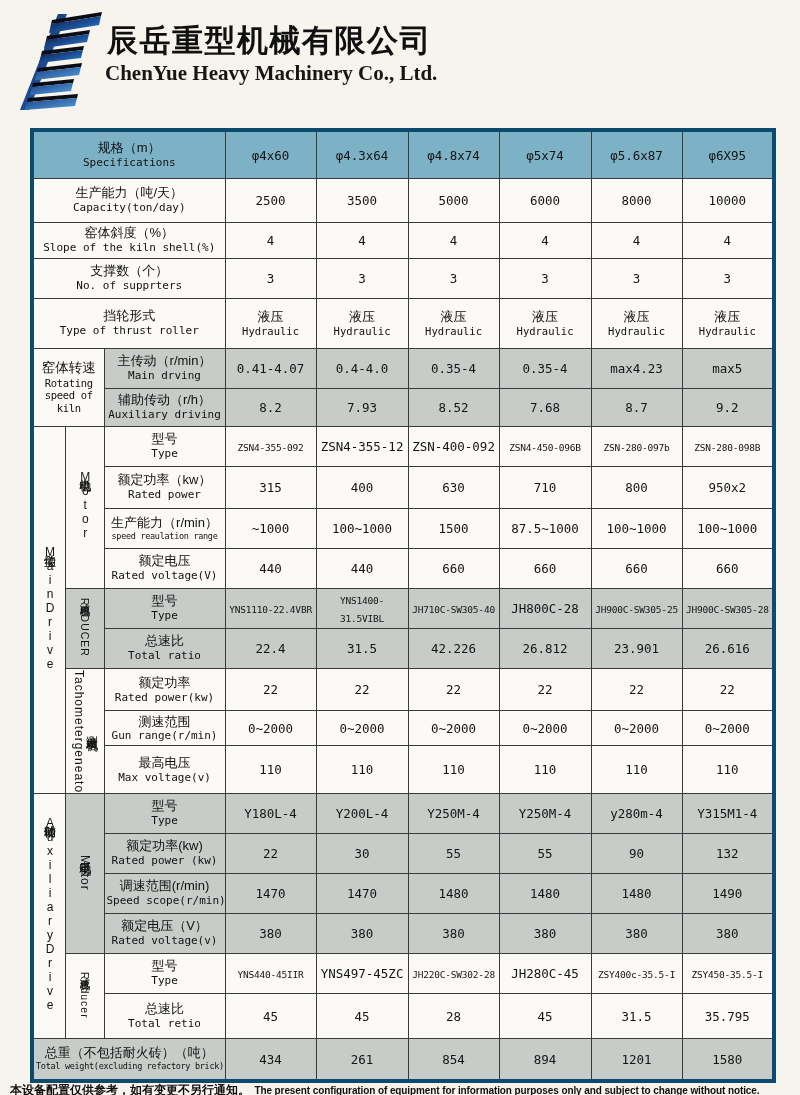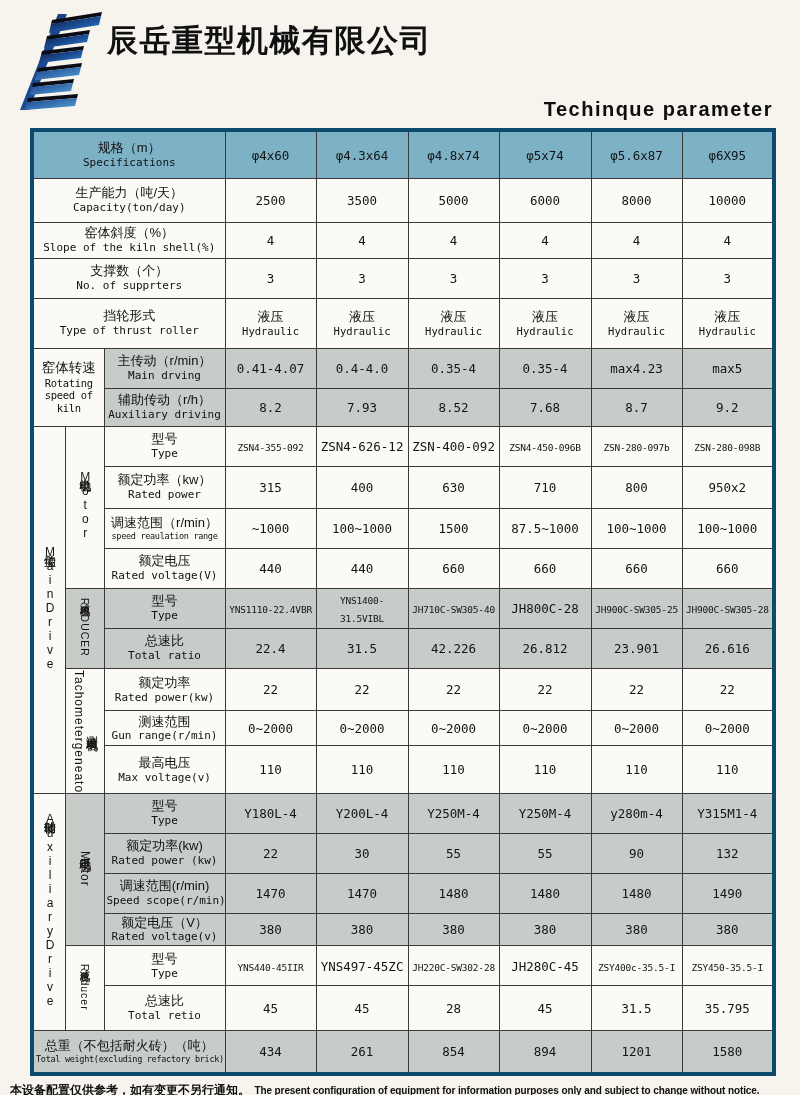--- a/index.html
+++ b/index.html
@@ -112,21 +112,21 @@
 
     <polygon points="24,62 68,57 67,61 23,66" fill="#0c0c14"></polygon>
     <polygon points="23,66 67,61 65,69 21,74" fill="url(#gL)"></polygon>
     <polygon points="19,77 60,73 59,77 18,81" fill="#0c0c14"></polygon>
     <polygon points="18,81 59,77 57,85 16,89" fill="url(#gL)"></polygon>
     <polygon points="14,92 64,88 63,92 13,96" fill="#0c0c14"></polygon>
     <polygon points="13,96 63,92 61,100 11,104" fill="url(#gL)"></polygon>
   </svg>
 
   <div id="company-cn">辰岳重型机械有限公司</div>
-  <div id="title-en">Techinque parameter</div>
+  <div id="company-en">ChenYue Heavy Machinery Co., Ltd.</div>
 
   <table id="spec-table">
     <colgroup>
       <col style="width:33px">
         <col style="width:39px">
         <col style="width:121px">
       <col style="width:91px">
         <col style="width:92px">
         <col style="width:91px">
       <col style="width:92px">
@@ -241,41 +241,41 @@
           <td class="val g"><span class="t">9.2</span></td>
         </tr>
         <tr style="height: 40px;">
           <td rowspan="9" class="vert up"><span class="t" style="max-height: 360px;">主传动MainDrive</span></td>
           <td rowspan="4" class="vert up"><span class="t" style="max-height: 156px;">电动机Motor</span></td>
           <td class="lab">
             <div class="cn">型号</div>
             <div class="en">Type</div>
           </td>
           <td class="val sm"><span class="t">ZSN4-355-092</span></td>
-          <td class="val"><span class="t">ZSN4-626-12</span></td>
+          <td class="val"><span class="t">ZSN4-355-12</span></td>
           <td class="val"><span class="t">ZSN-400-092</span></td>
           <td class="val sm"><span class="t">ZSN4-450-096B</span></td>
           <td class="val sm"><span class="t">ZSN-280-097b</span></td>
           <td class="val sm"><span class="t">ZSN-280-098B</span></td>
         </tr>
         <tr style="height: 42px;">
           <td class="lab">
             <div class="cn">额定功率（kw）</div>
             <div class="en">Rated power</div>
           </td>
           <td class="val"><span class="t">315</span></td>
           <td class="val"><span class="t">400</span></td>
           <td class="val"><span class="t">630</span></td>
           <td class="val"><span class="t">710</span></td>
           <td class="val"><span class="t">800</span></td>
           <td class="val"><span class="t">950x2</span></td>
         </tr>
         <tr style="height: 40px;">
           <td class="lab ensm">
-            <div class="cn">调速范围（r/min）</div>
+            <div class="cn">生产能力（r/min）</div>
             <div class="en">speed reaulation range</div>
           </td>
           <td class="val"><span class="t">~1000</span></td>
           <td class="val"><span class="t">100~1000</span></td>
           <td class="val"><span class="t">1500</span></td>
           <td class="val"><span class="t">87.5~1000</span></td>
           <td class="val"><span class="t">100~1000</span></td>
           <td class="val"><span class="t">100~1000</span></td>
         </tr>
         <tr style="height: 40px;">
@@ -383,21 +383,21 @@
             <div class="cn">调速范围(r/min)</div>
             <div class="en">Speed scope(r/min)</div>
           </td>
           <td class="val g"><span class="t">1470</span></td>
           <td class="val g"><span class="t">1470</span></td>
           <td class="val g"><span class="t">1480</span></td>
           <td class="val g"><span class="t">1480</span></td>
           <td class="val g"><span class="t">1480</span></td>
           <td class="val g"><span class="t">1490</span></td>
         </tr>
-        <tr style="height: 32px;">
+        <tr style="height: 40px;">
           <td class="lab g">
             <div class="cn">额定电压（V）</div>
             <div class="en">Rated voltage(v)</div>
           </td>
           <td class="val g"><span class="t">380</span></td>
           <td class="val g"><span class="t">380</span></td>
           <td class="val g"><span class="t">380</span></td>
           <td class="val g"><span class="t">380</span></td>
           <td class="val g"><span class="t">380</span></td>
           <td class="val g"><span class="t">380</span></td>

